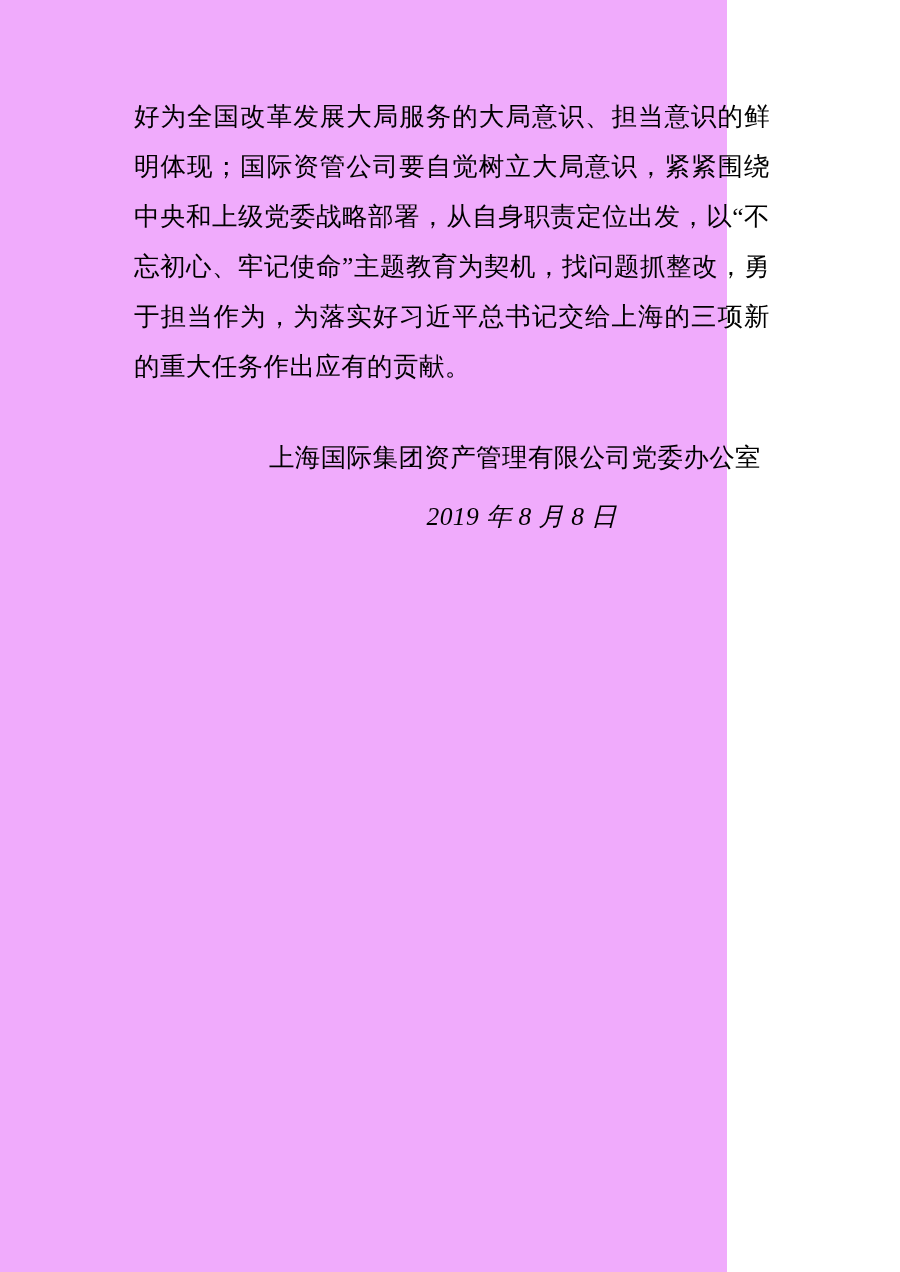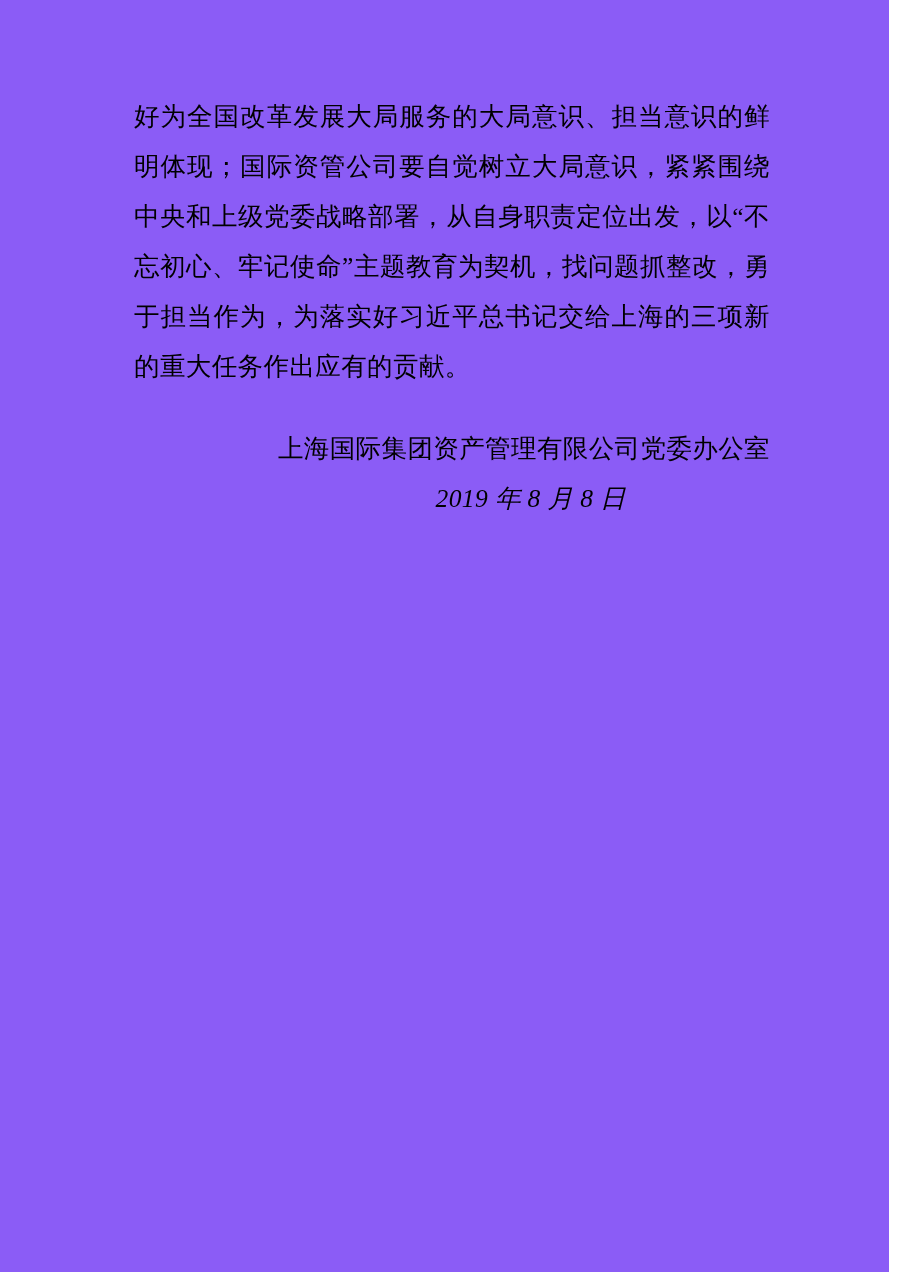--- a/index.html
+++ b/index.html
@@ -12,23 +12,23 @@
     height: 1272px;
     font-family: "Liberation Serif", "DejaVu Serif", serif;
     color: #000000;
     position: relative;
     overflow: hidden;
   }
   .page {
     position: absolute;
     left: 0;
     top: 0;
-    width: 889px;
+    width: 727px;
     height: 1272px;
-    background: #8b5cf6;
+    background: #f0abfc;
   }
   .body-block {
     position: absolute;
     left: 134px;
     top: 92px;
     width: 636px;
   }
   .para {
     font-size: 25.5px;
     line-height: 50px;
@@ -43,21 +43,21 @@
     position: absolute;
     left: 134px;
     top: 424px;
     width: 636px;
     text-align: right;
   }
   .sign-line {
     font-size: 25.5px;
     line-height: 50px;
     letter-spacing: 0.4px;
-    margin: 0;
+    margin: 9px;
   }
   .sign-line.date {
     padding-right: 144px;
     font-style: italic;
   }
 </style>
 </head>
 <body>
 
 <div class="page">

